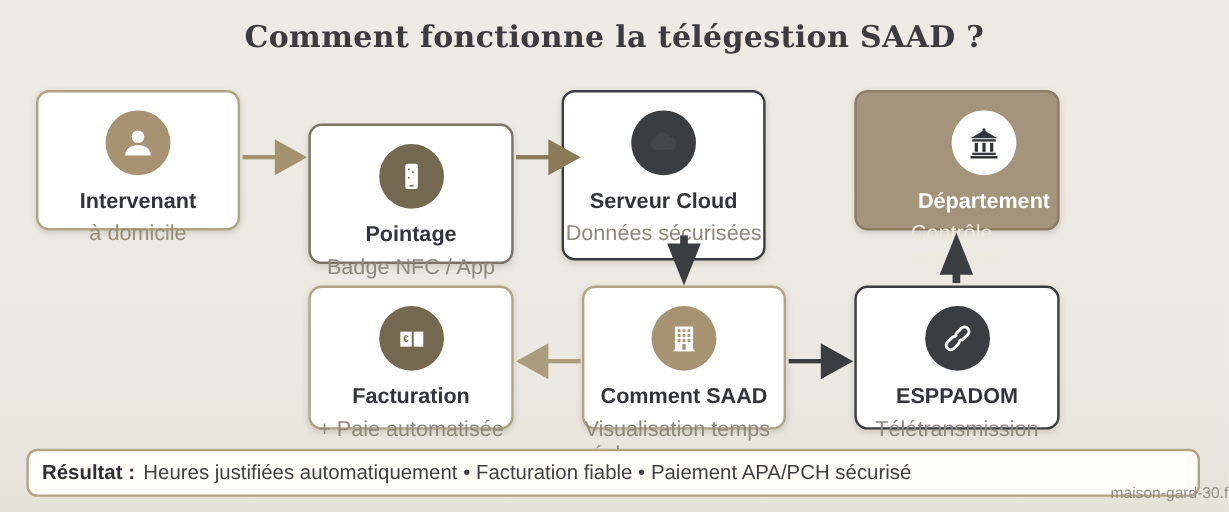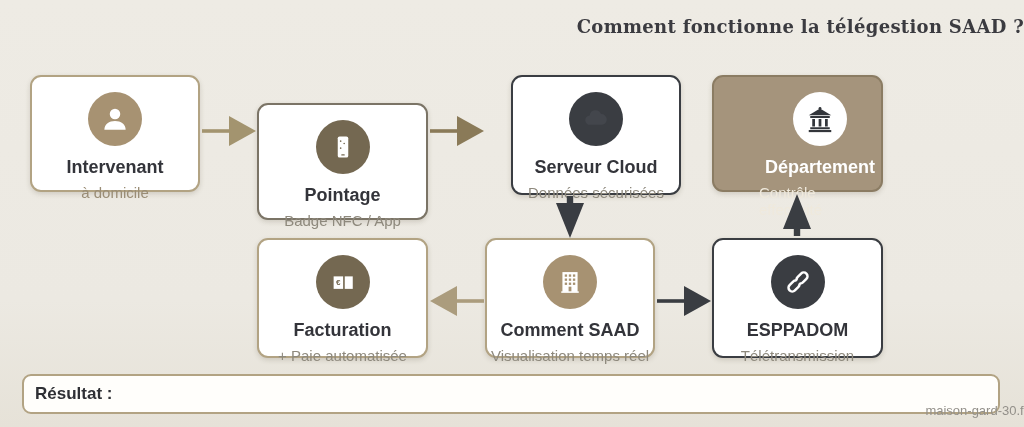--- a/index.html
+++ b/index.html
@@ -4,43 +4,43 @@
 <style>
   * { margin:0; padding:0; box-sizing:border-box; }
   body { font-family:"Liberation Sans", sans-serif; }
   .stage{
     position:relative; width:1024px; height:427px;
     background:linear-gradient(180deg,#eeebe4 0%, #ece9e2 70%, #e6e2d8 100%);
     overflow:hidden;
   }
   .main-title{
     position:absolute; top:16px; left:0; width:100%;
-    text-align:right; font-family:"DejaVu Serif","Liberation Serif",serif;
-    font-weight:bold; font-size:18px; color:#3b3b40; letter-spacing:.3px;
+    text-align:center; font-family:"DejaVu Serif","Liberation Serif",serif;
+    font-weight:bold; font-size:25px; color:#3b3b40; letter-spacing:.3px;
   }
   .box{
     position:absolute; background:#ffffff;
     border:2px solid #b2a383; border-radius:11px;
     box-shadow:0 2px 5px rgba(90,80,60,.20);
     display:flex; flex-direction:column; align-items:center;
   }
   .box.b-gray{ border-color:#7b7466;margin-top:28px; }
   .box.b-dark{ border-color:#3a3d42; border-width:2.5px; }
   .box.b-fill{ background:#a5947c; border-color:#8b7c63;padding-left:45px; }
   .circ{
     width:54px; height:54px; border-radius:50%;
     display:flex; align-items:center; justify-content:center;
     margin-top:15px; flex:0 0 auto;
   }
   .tan-circ{ background:#a79272; }
   .brown-circ{ background:#746851; }
   .dark-circ{ background:#3a3d42; }
   .white-circ{ background:#ffffff; }
   .box-title{ font-weight:bold; font-size:18px; color:#33343a; margin-top:11px; }
-  .box-sub{ font-size:15px; color:#8e897d; margin-top:6px; }
+  .box-sub{ font-size:18px; color:#8e897d; margin-top:6px; }
   .b-fill .box-title{ color:#ffffff; }
   .b-fill .box-sub{ color:#efe9dc; }
   .sub-tan{ color:#9a8d76; }
   .arrow{ position:absolute; }
   .result{
     position:absolute; left:22px; top:374px; width:978px; height:40px;
     background:#fffefb; border:2px solid #b2a383; border-radius:9px;
     display:flex; align-items:center; padding-left:11px;
     font-size:17px; color:#3f4044;
   }
@@ -75,21 +75,21 @@
           <circle cx="10" cy="7" r="0.7" fill="#746851"></circle>
           <circle cx="13" cy="9" r="0.7" fill="#746851"></circle>
           <circle cx="10" cy="13" r="0.7" fill="#746851"></circle>
           <rect x="10.5" y="18.2" width="3" height="1.1" rx="0.5" fill="#746851"></rect>
         </svg>
     </div>
     <div class="box-title">Pointage</div>
     <div class="box-sub">Badge NFC / App</div>
   </div>
 
-  <div class="box b-dark" style="left:511px; top:75px; width:170px; height:120px;">
+  <div class="box b-dark" style="left:468px; top:75px; width:170px; height:142px;">
     <div class="circ dark-circ">
       <svg width="28" height="28" viewBox="0 0 24 24">
           <path d="M7 17a4 4 0 0 1-.4-8 5 5 0 0 1 9.7-1.2A3.8 3.8 0 0 1 17 17z" fill="#43464c"></path>
         </svg>
     </div>
     <div class="box-title">Serveur Cloud</div>
     <div class="box-sub">Données sécurisées</div>
   </div>
 
   <div class="box b-fill" style="left:712px; top:75px; width:171px; height:117px;">
@@ -183,17 +183,18 @@
       <polygon points="27,2 27,32 54,17" fill="#3a3d42"></polygon>
   </svg>
 
   <svg class="arrow" style="left:780px; top:194px;" width="34" height="42" viewBox="0 0 34 42">
     <polygon points="17,0 3,35 31,35" fill="#3a3d42"></polygon>
       <rect x="13.8" y="32" width="6.4" height="10" fill="#3a3d42"></rect>
   </svg>
 
   <div class="result">
     <span class="lbl">Résultat :</span>
+    <span>Heures justifiées automatiquement • Facturation fiable • Paiement APA/PCH sécurisé</span>
   </div>
 
   <div class="watermark">maison-gard-30.fr</div>
 
 </div>
 
 </body></html>

